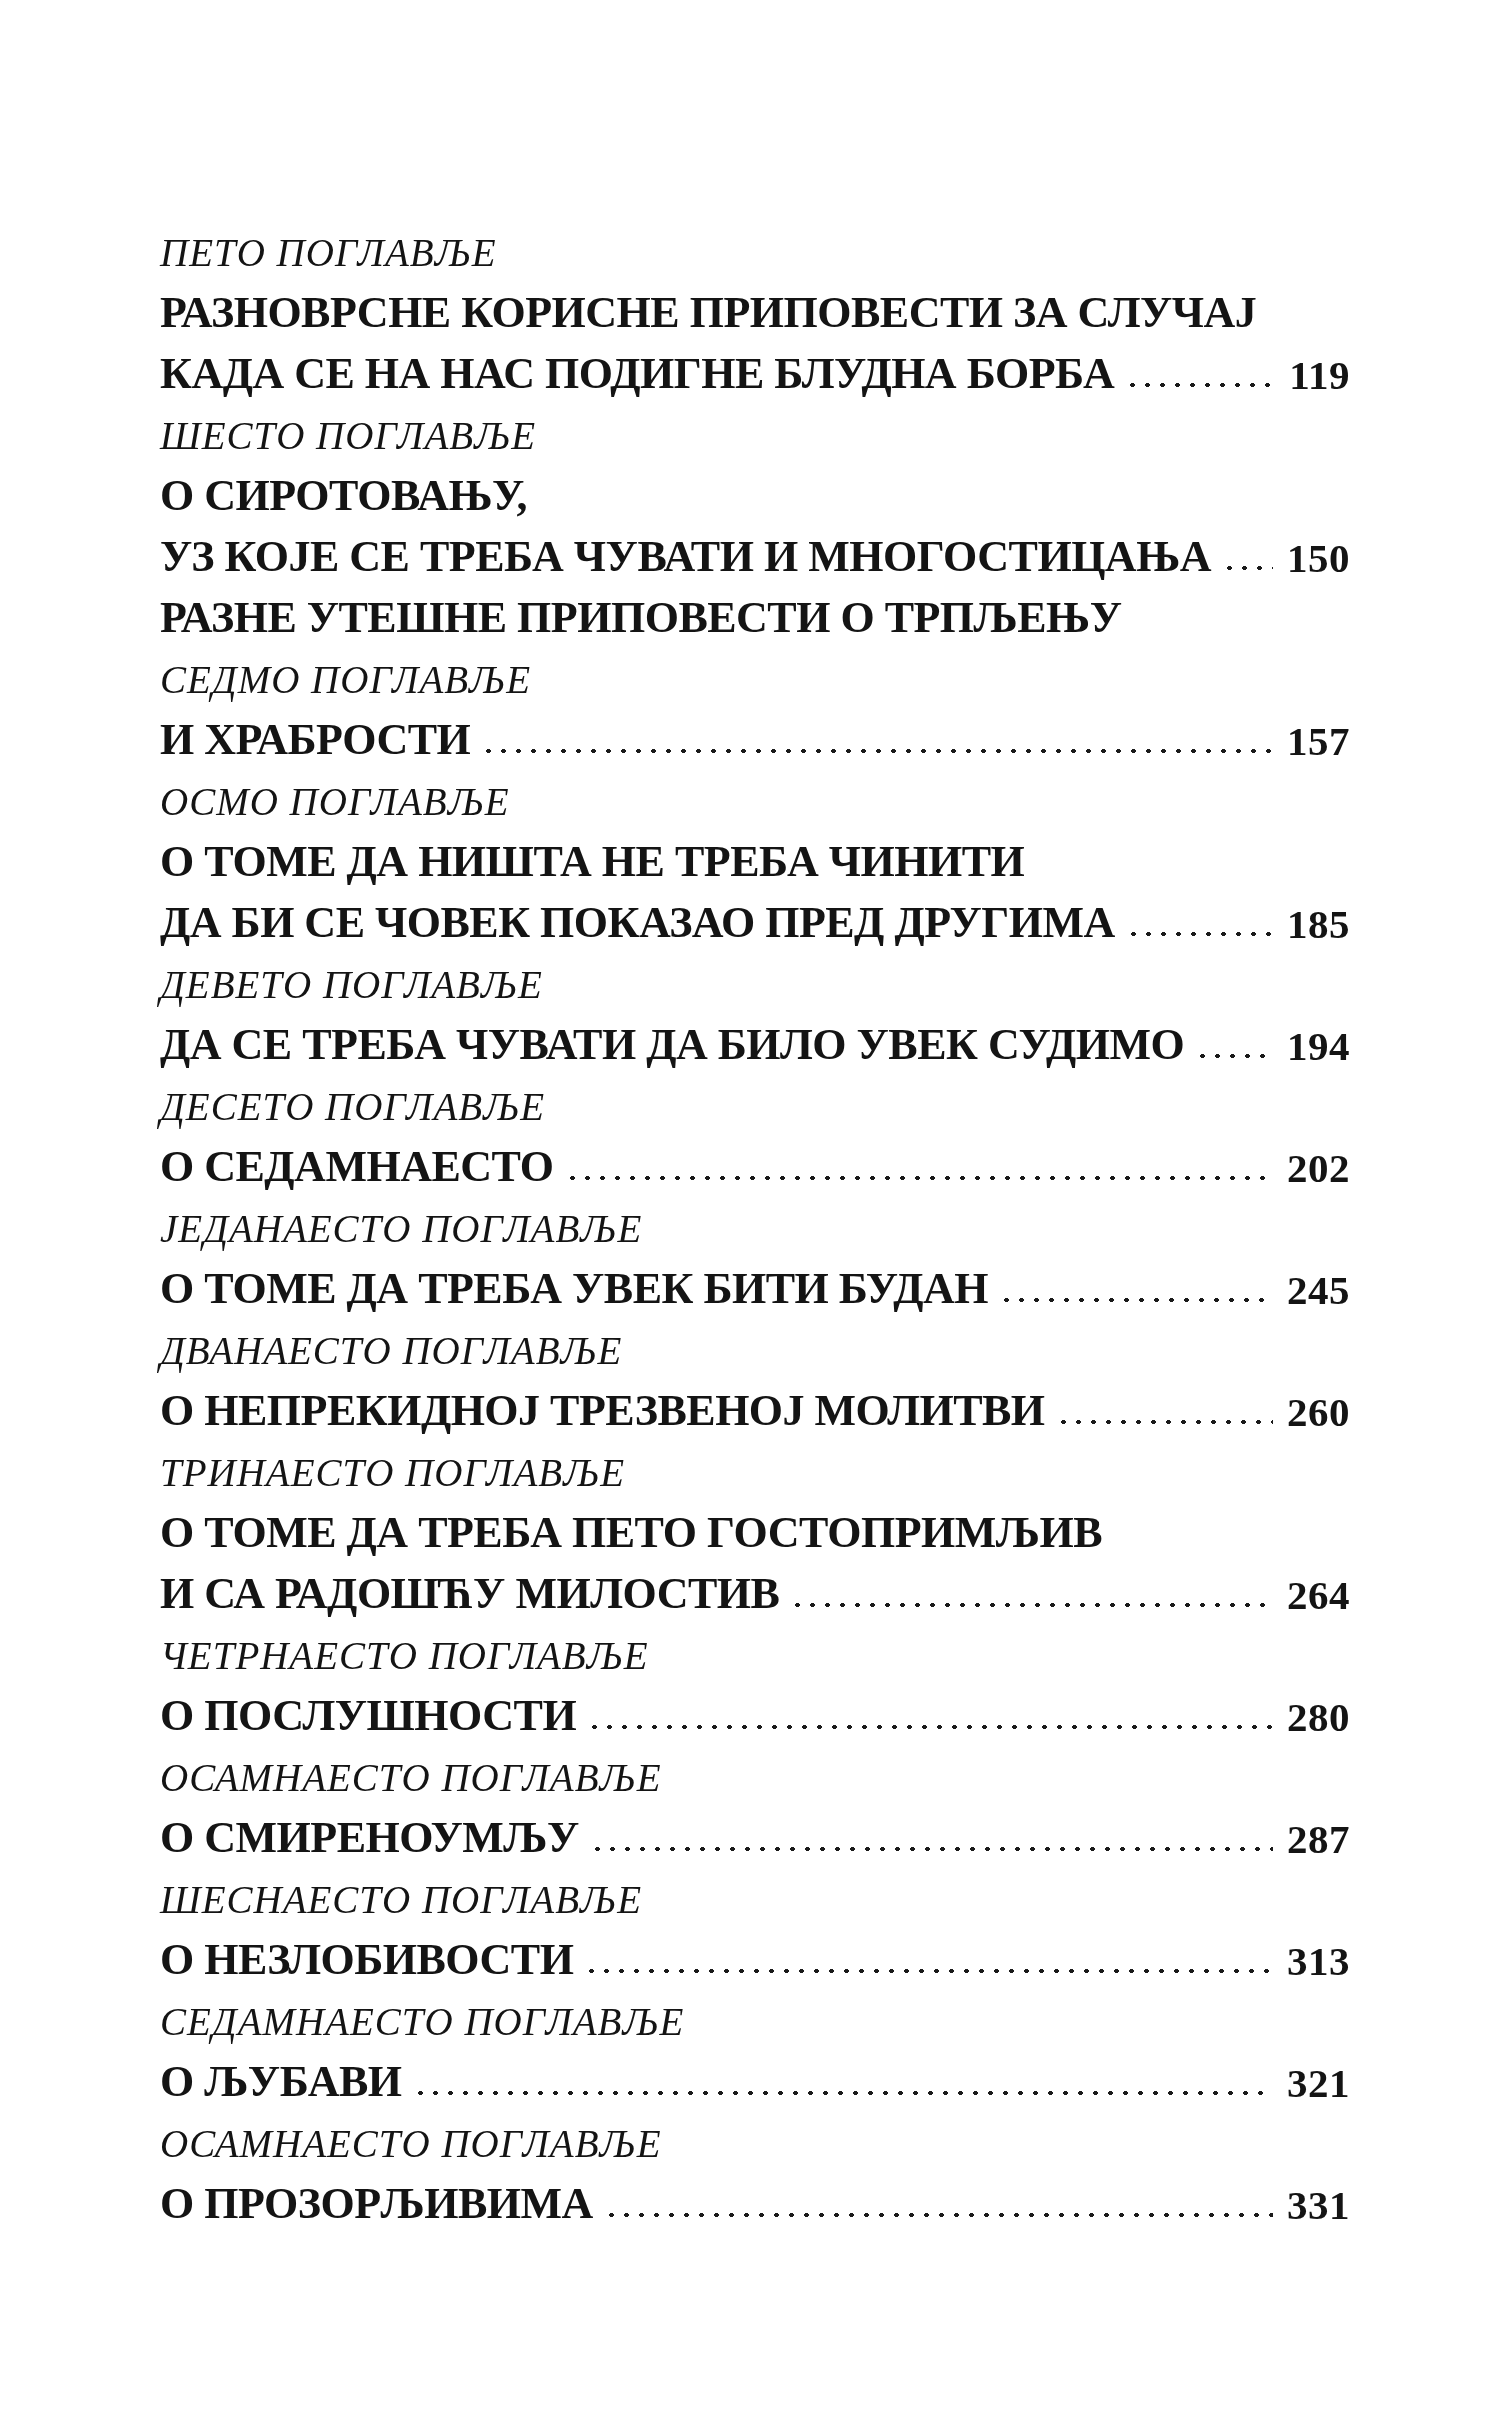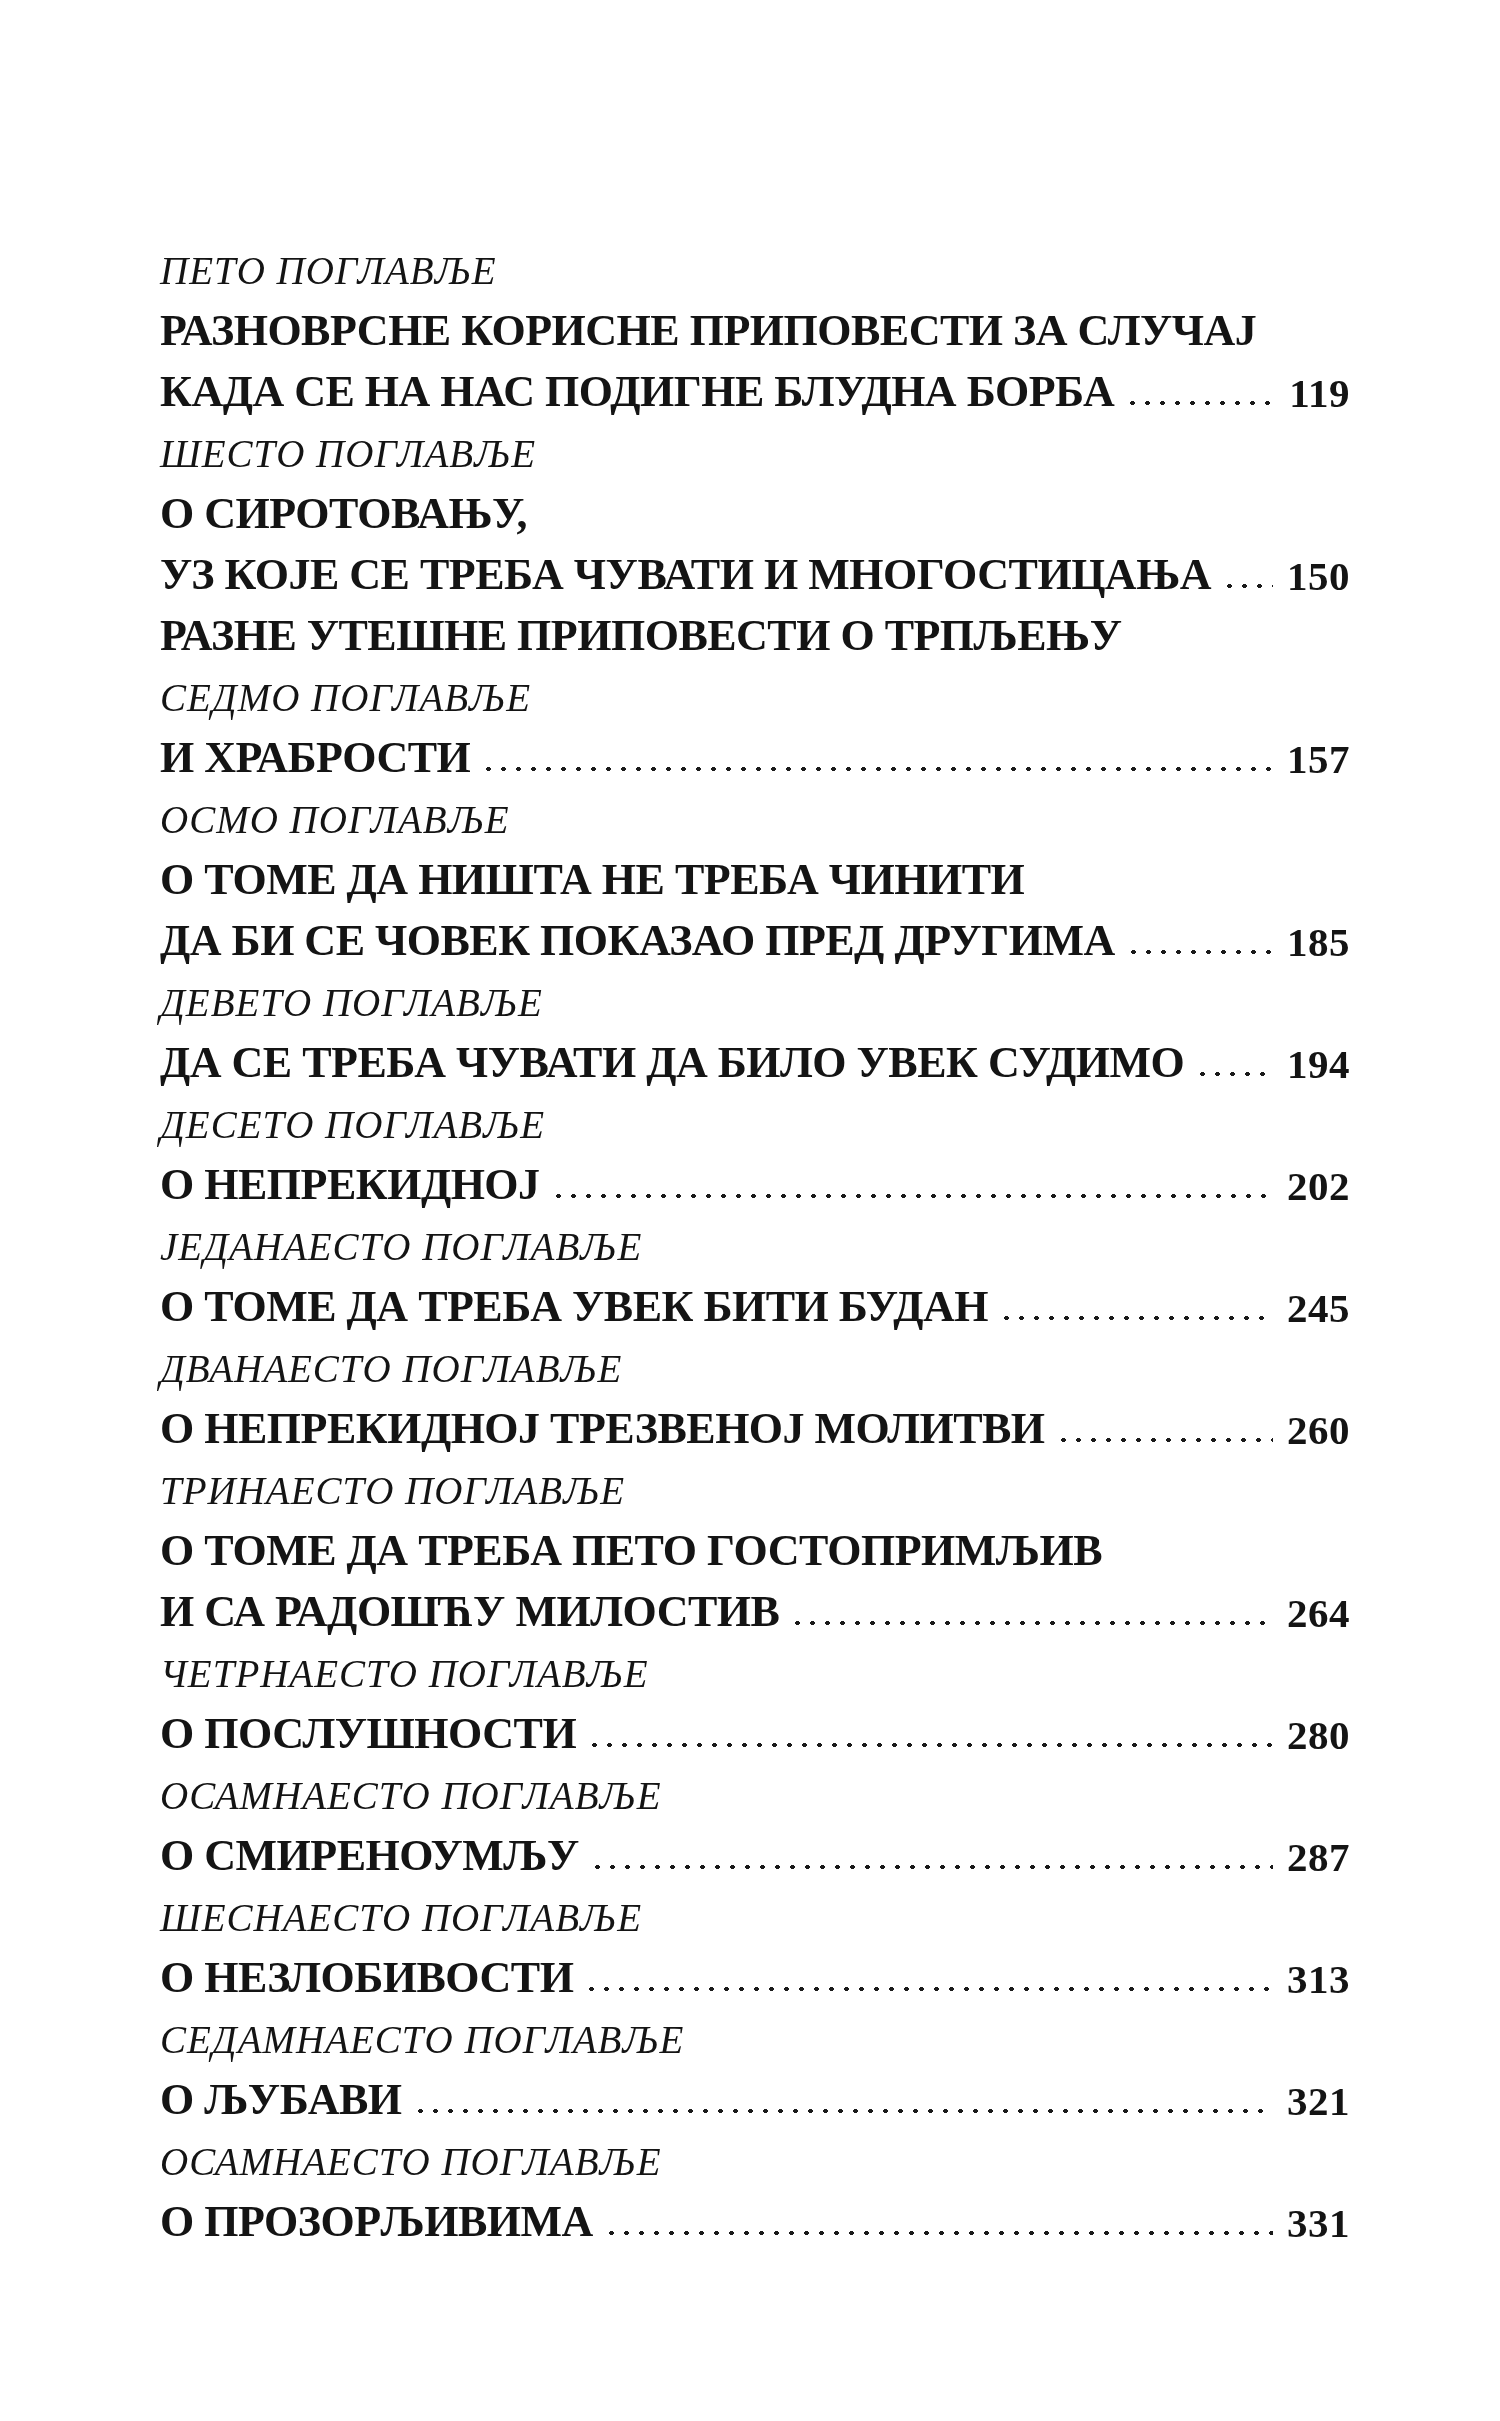--- a/index.html
+++ b/index.html
@@ -12,21 +12,21 @@
     width: 1500px;
     height: 2421px;
     background: #ffffff;
     color: #141414;
     font-family: "Liberation Serif", "DejaVu Serif", serif;
     overflow: hidden;
   }
   .toc {
     position: absolute;
     left: 160px;
-    top: 232px;
+    top: 214px;
     width: 1190px;
   }
   .entry { margin: 0; }
   .line {
     height: 61px;
     display: flex;
     align-items: flex-end;
     overflow: visible;
     white-space: nowrap;
   }
@@ -124,21 +124,21 @@
           <span class="title-text">ДА СЕ ТРЕБА ЧУВАТИ ДА БИЛО УВЕК СУДИМО</span>
           <span class="leader"></span>
           <span class="pagenum">194</span>
         </div>
       </div>
       <div class="entry">
         <div class="line">
           <span class="label-text">ДЕСЕТО ПОГЛАВЉЕ</span>
         </div>
         <div class="line">
-          <span class="title-text">О НЕПРЕКИДНОЈ</span>
+          <span class="title-text">О СЕДАМНАЕСТО</span>
           <span class="leader"></span>
           <span class="pagenum">202</span>
         </div>
       </div>
       <div class="entry">
         <div class="line">
           <span class="label-text">ЈЕДАНАЕСТО ПОГЛАВЉЕ</span>
         </div>
         <div class="line">
           <span class="title-text">О ТОМЕ ДА ТРЕБА УВЕК БИТИ БУДАН</span>

